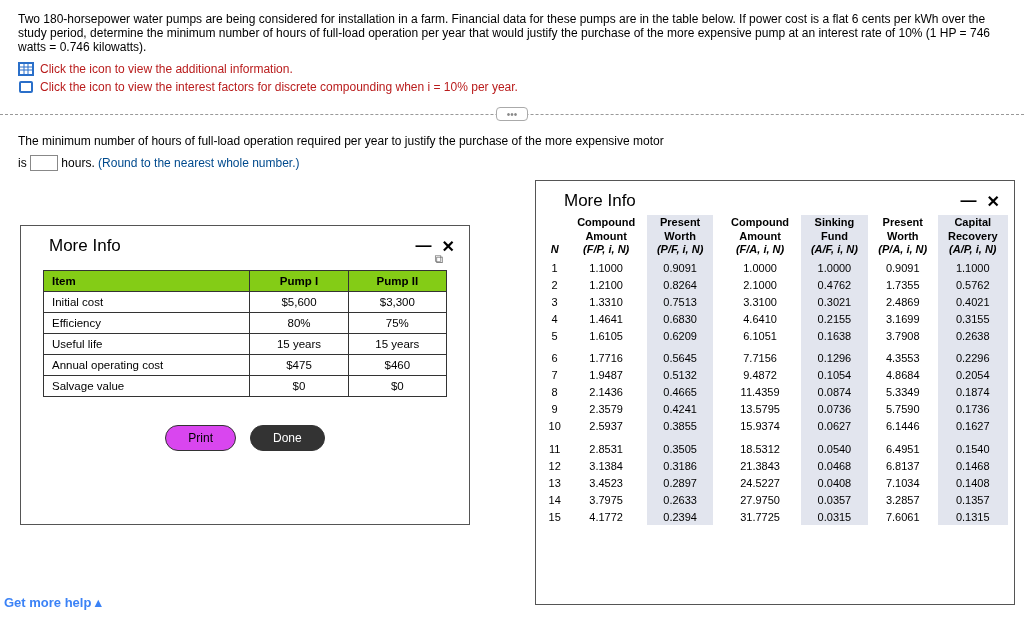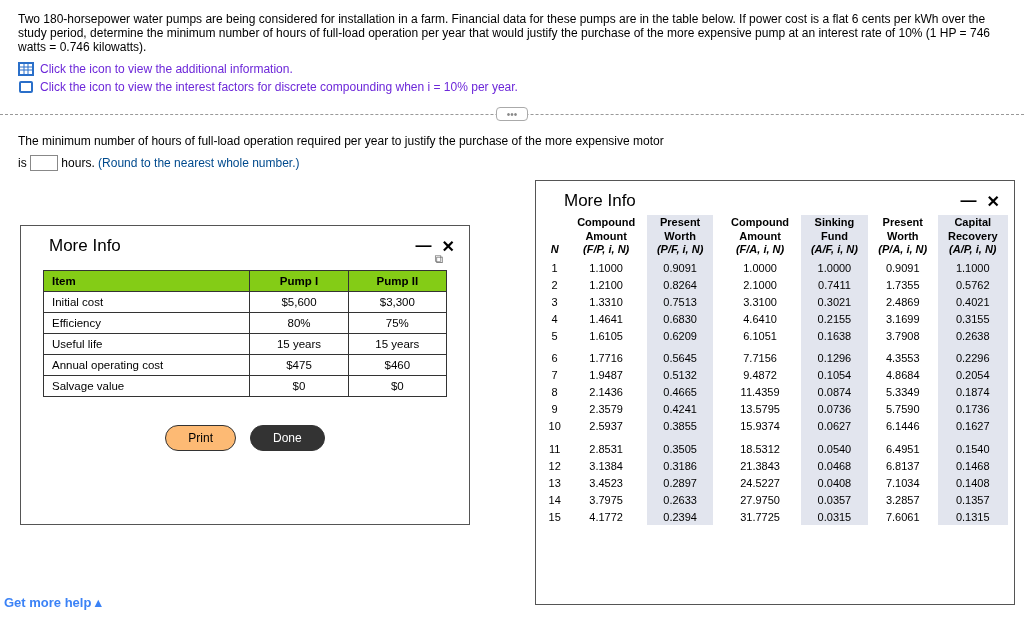--- a/index.html
+++ b/index.html
@@ -1,19 +1,19 @@
 <!DOCTYPE html>
 <html><head>
 <meta charset="utf-8">
 <style>
 *{box-sizing:border-box;margin:0;padding:0}
 body{font-family:Arial,Helvetica,sans-serif;font-size:12px;background:#fff;color:#000;position:relative;width:1024px;height:618px;overflow:hidden}
 .problem{padding:12px 18px 4px 18px}
 .links{padding:0 18px 8px 18px}
-.link-row{display:flex;align-items:center;gap:6px;margin:4px 0;color:#6d28d9;cursor:pointer}
+.link-row{display:flex;align-items:center;gap:6px;margin:4px 0;color:#b91c1c;cursor:pointer}
 .link-row svg{flex-shrink:0}
 .divider{border-top:1px dashed #999;margin:8px 0;position:relative;height:1px}
 .divider-handle{position:absolute;left:50%;top:-8px;transform:translateX(-50%);background:#fff;border:1px solid #aaa;border-radius:4px;width:32px;height:14px;display:flex;align-items:center;justify-content:center;font-size:10px;color:#888}
 .answer{padding:8px 18px;line-height:1.8}
 .answer input{width:28px;height:16px;border:1px solid #888;vertical-align:middle}
 .hint{color:#004a8d}
 .get-help{position:absolute;left:0;bottom:8px;color:#3b82f6;font-weight:bold;cursor:pointer;font-size:13px;padding-left:4px}
 
 .modal{position:absolute;background:#fff;border:1px solid #555}
 .modal1{left:20px;top:225px;width:450px;height:300px}
@@ -22,21 +22,21 @@
 .m-title{font-size:17px}
 .m-ctrl{display:flex;gap:10px;font-size:16px;font-weight:bold}
 .m-ctrl span{cursor:pointer}
 .m-body{padding:10px 22px}
 .pump-tbl{width:100%;border-collapse:collapse;border:1px solid #333;font-size:11.5px}
 .pump-tbl th,.pump-tbl td{border:1px solid #333;padding:4px 8px;text-align:left}
 .pump-tbl th{font-weight:bold;background:#84cc16}
 .pump-tbl td:nth-child(2),.pump-tbl td:nth-child(3),.pump-tbl th:nth-child(2),.pump-tbl th:nth-child(3){text-align:center}
 .copy-icon{float:right;margin:-18px 4px 0 0;color:#666;cursor:pointer}
 .m-buttons{display:flex;justify-content:center;gap:14px;margin-top:28px}
-.m-buttons button{border:1px solid #333;border-radius:16px;padding:5px 22px;background:#fdba74;cursor:pointer;font-size:12px}
+.m-buttons button{border:1px solid #333;border-radius:16px;padding:5px 22px;background:#d946ef;cursor:pointer;font-size:12px}
 .m-buttons .done{background:#333;color:#fff}
 
 .factor-wrap{height:370px;overflow:hidden;padding:0 6px 0 8px}
 .factor-tbl{width:100%;border-collapse:collapse;font-size:11px;text-align:center}
 .factor-tbl td{padding:2.5px 2px}
 .factor-tbl .hdr td{font-weight:bold;padding:1px 2px}
 .factor-tbl .sub td{font-weight:bold;font-style:italic;padding:0 2px 4px 2px}
 .gap-row td{padding-top:8px}
 .spacer3{background:#fff;width:6px}
 .shade{background:#e2e5ee}
@@ -184,21 +184,21 @@
             <td class="shade">1.0000</td>
             <td>0.9091</td>
             <td class="shade">1.1000</td>
           </tr>
       <tr>
             <td>2</td>
             <td>1.2100</td>
             <td class="shade">0.8264</td>
             <td class="spacer3"></td>
             <td>2.1000</td>
-            <td class="shade">0.7411</td>
+            <td class="shade">0.4762</td>
             <td>1.7355</td>
             <td class="shade">0.5762</td>
           </tr>
       <tr>
             <td>3</td>
             <td>1.3310</td>
             <td class="shade">0.7513</td>
             <td class="spacer3"></td>
             <td>3.3100</td>
             <td class="shade">0.3021</td>

